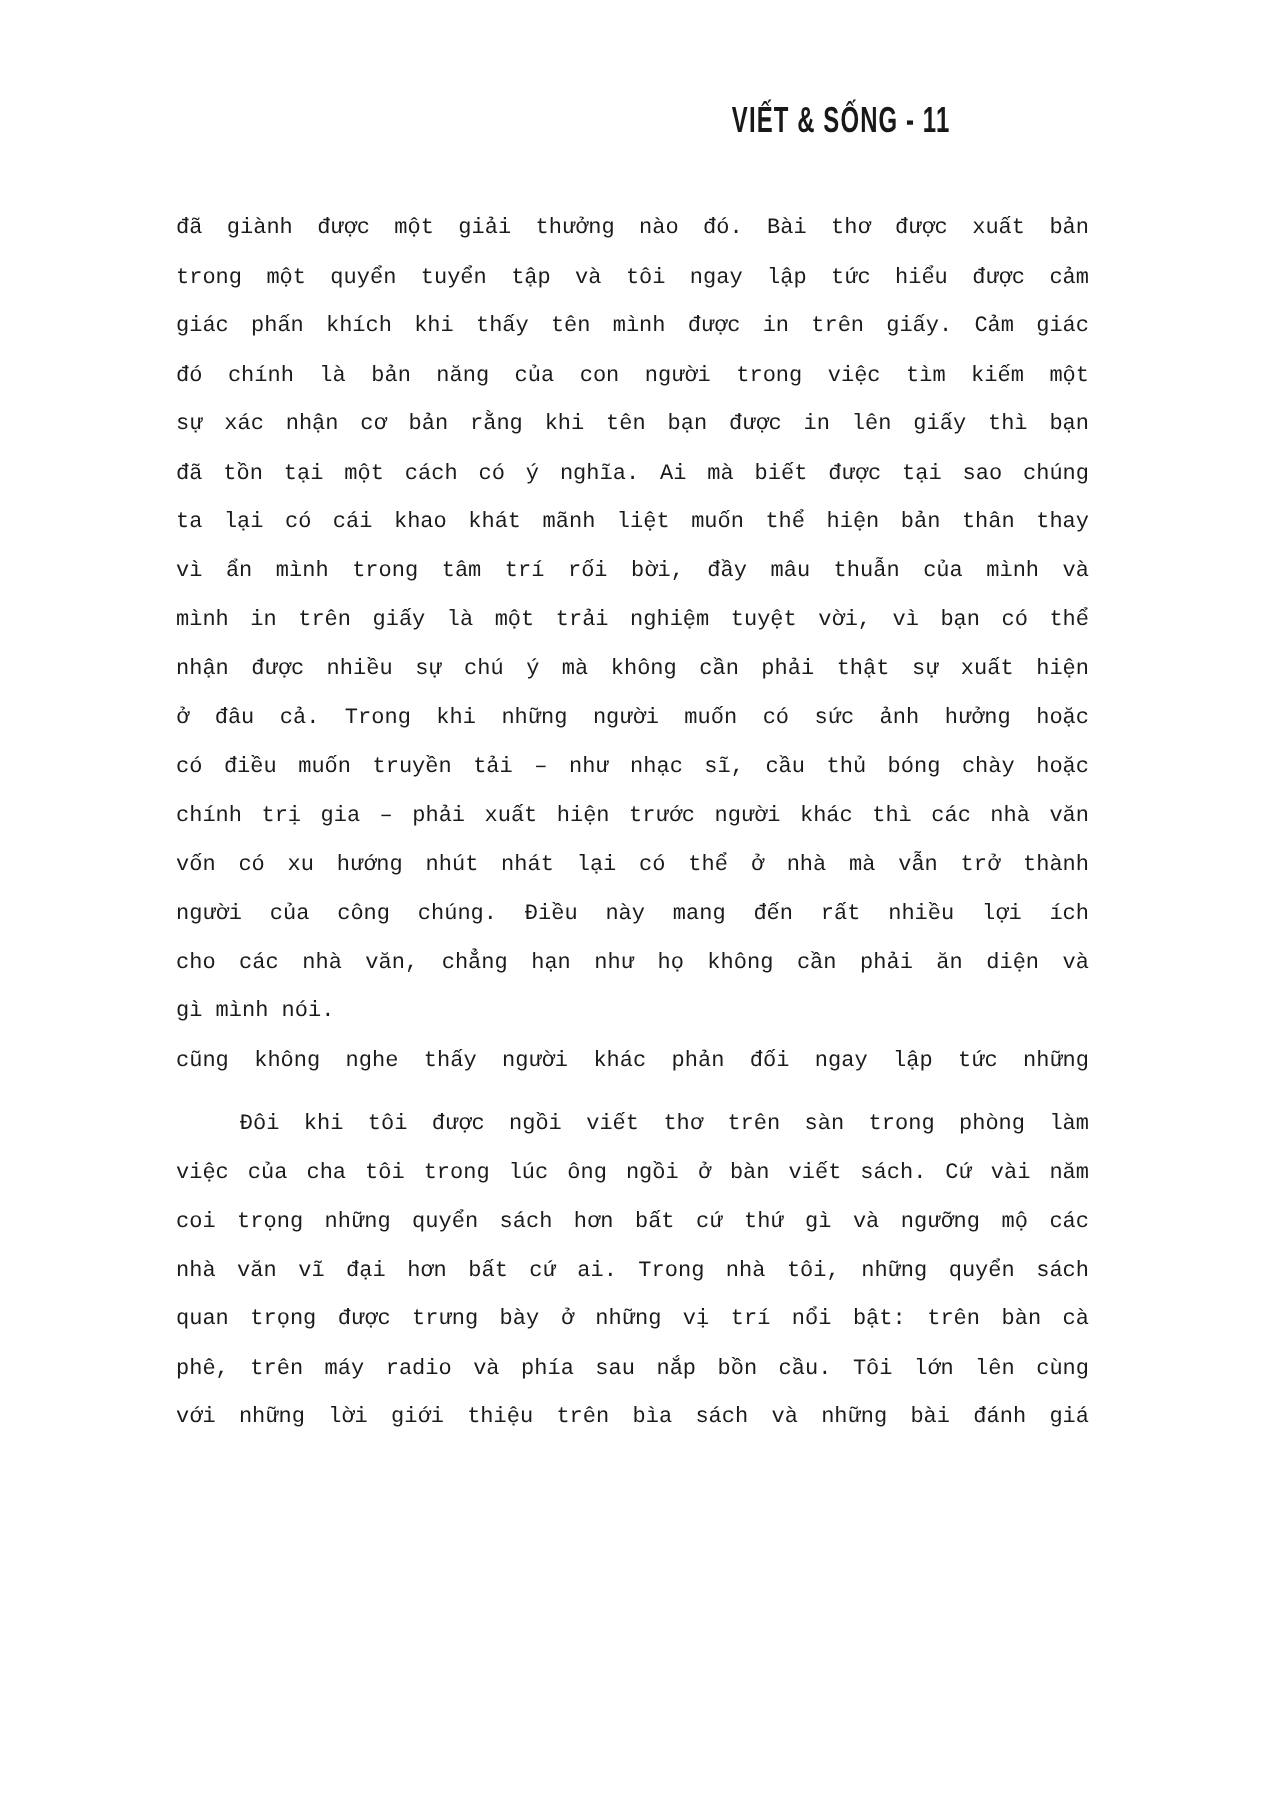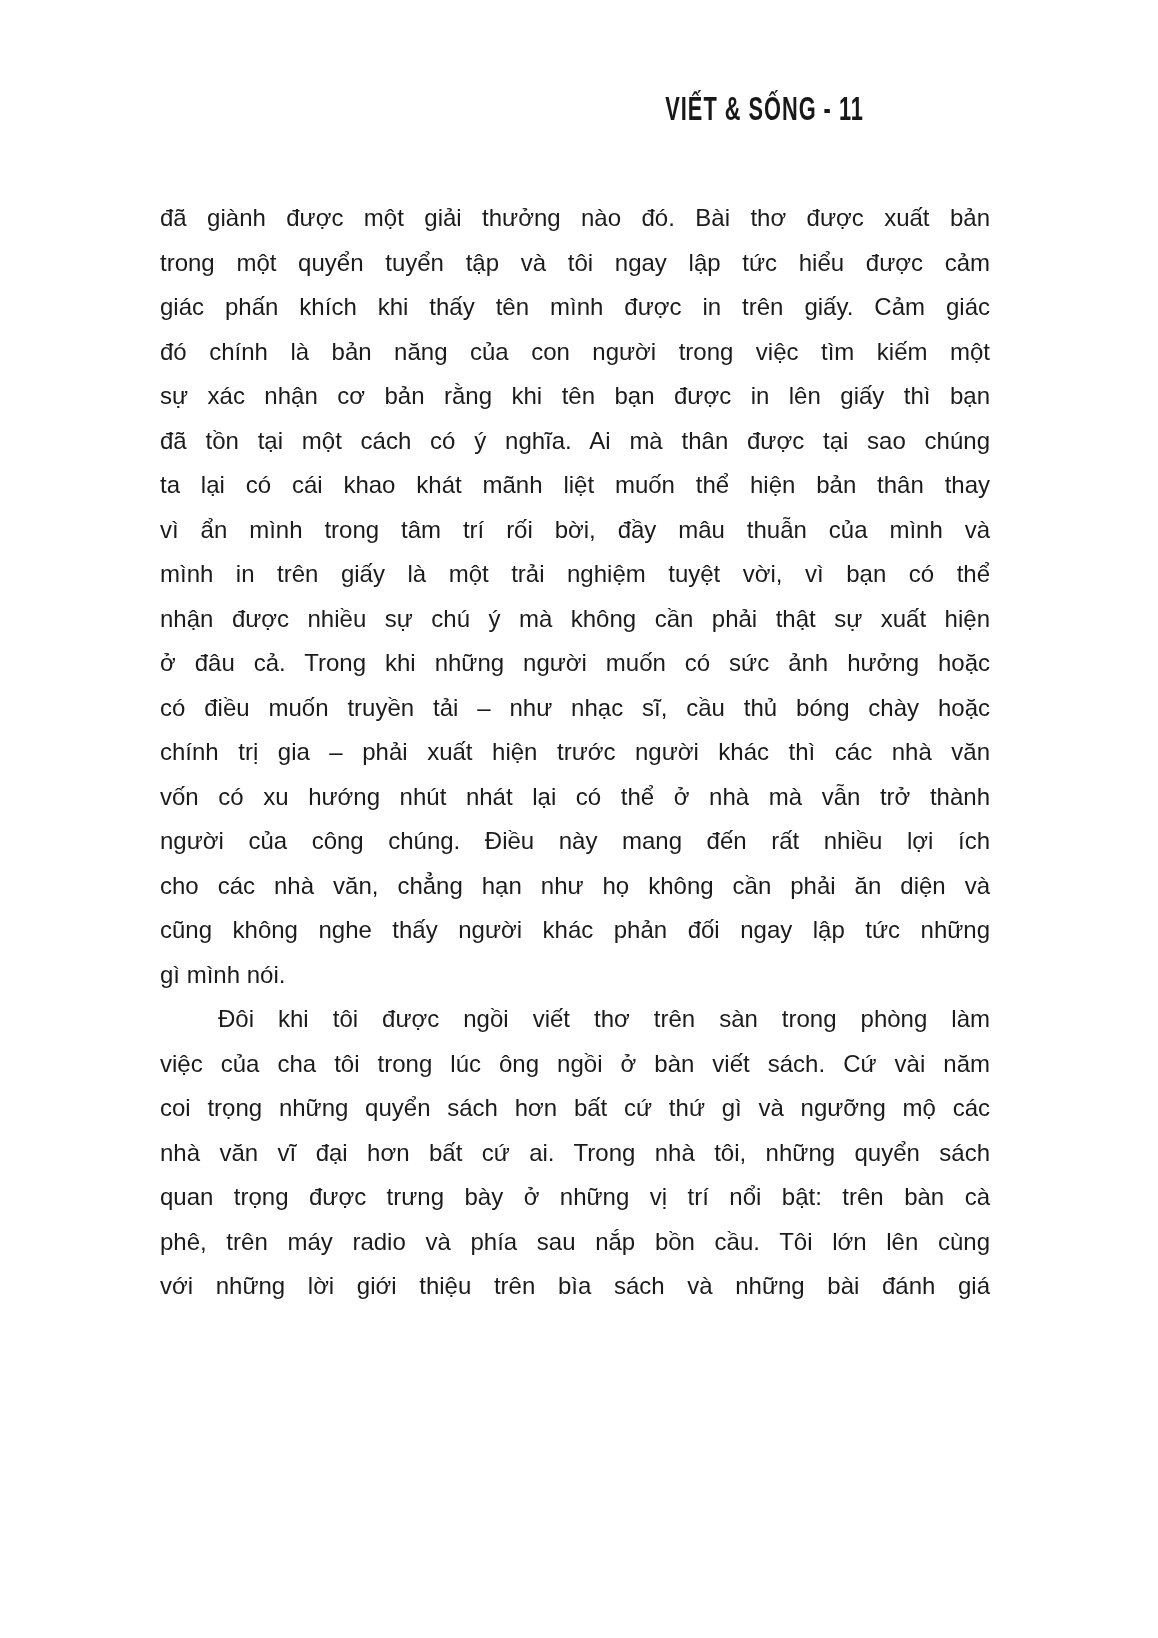--- a/index.html
+++ b/index.html
@@ -23,32 +23,33 @@
     font-size: 33px;
     letter-spacing: 1.5px;
     color: #181818;
     transform: scaleX(0.66);
     transform-origin: 100% 50%;
     white-space: nowrap;
   }
   .body-text {
     position: absolute;
     left: 160px;
-    top: 196px;
+    top: 186px;
     width: 830px;
-    font-family: Liberation Sans, sans-serif;
-    font-size: 24px;
+    font-family: Liberation Mono, monospace;
+    font-size: 20px;
     line-height: 44.5px;
     color: #1b1b1b;
   }
   .paragraph {
     margin: 0;
     padding: 0;
   }
   .paragraph + .paragraph {
+    margin-top: 13px;
   }
   .line {
     text-align: justify;
     text-align-last: justify;
     white-space: normal;
   }
   .line.last-short {
     text-align-last: left;
   }
   .line.indent-first {
@@ -63,33 +64,33 @@
   <div class="running-header">VIẾT &amp; SỐNG - 11</div>
 
   <div class="body-text">
 
     <div class="paragraph">
       <div class="line">đã giành được một giải thưởng nào đó. Bài thơ được xuất bản</div>
       <div class="line">trong một quyển tuyển tập và tôi ngay lập tức hiểu được cảm</div>
       <div class="line">giác phấn khích khi thấy tên mình được in trên giấy. Cảm giác</div>
       <div class="line">đó chính là bản năng của con người trong việc tìm kiếm một</div>
       <div class="line">sự xác nhận cơ bản rằng khi tên bạn được in lên giấy thì bạn</div>
-      <div class="line">đã tồn tại một cách có ý nghĩa. Ai mà thân được tại sao chúng</div>
+      <div class="line">đã tồn tại một cách có ý nghĩa. Ai mà biết được tại sao chúng</div>
       <div class="line">ta lại có cái khao khát mãnh liệt muốn thể hiện bản thân thay</div>
       <div class="line">vì ẩn mình trong tâm trí rối bời, đầy mâu thuẫn của mình và</div>
       <div class="line">mình in trên giấy là một trải nghiệm tuyệt vời, vì bạn có thể</div>
       <div class="line">nhận được nhiều sự chú ý mà không cần phải thật sự xuất hiện</div>
       <div class="line">ở đâu cả. Trong khi những người muốn có sức ảnh hưởng hoặc</div>
       <div class="line">có điều muốn truyền tải – như nhạc sĩ, cầu thủ bóng chày hoặc</div>
       <div class="line">chính trị gia – phải xuất hiện trước người khác thì các nhà văn</div>
       <div class="line">vốn có xu hướng nhút nhát lại có thể ở nhà mà vẫn trở thành</div>
       <div class="line">người của công chúng. Điều này mang đến rất nhiều lợi ích</div>
       <div class="line">cho các nhà văn, chẳng hạn như họ không cần phải ăn diện và</div>
+      <div class="line last-short">gì mình nói.</div>
       <div class="line">cũng không nghe thấy người khác phản đối ngay lập tức những</div>
-      <div class="line last-short">gì mình nói.</div>
     </div>
 
     <div class="paragraph">
       <div class="line indent-first">Đôi khi tôi được ngồi viết thơ trên sàn trong phòng làm</div>
       <div class="line">việc của cha tôi trong lúc ông ngồi ở bàn viết sách. Cứ vài năm</div>
       <div class="line">coi trọng những quyển sách hơn bất cứ thứ gì và ngưỡng mộ các</div>
       <div class="line">nhà văn vĩ đại hơn bất cứ ai. Trong nhà tôi, những quyển sách</div>
       <div class="line">quan trọng được trưng bày ở những vị trí nổi bật: trên bàn cà</div>
       <div class="line">phê, trên máy radio và phía sau nắp bồn cầu. Tôi lớn lên cùng</div>
       <div class="line">với những lời giới thiệu trên bìa sách và những bài đánh giá</div>

